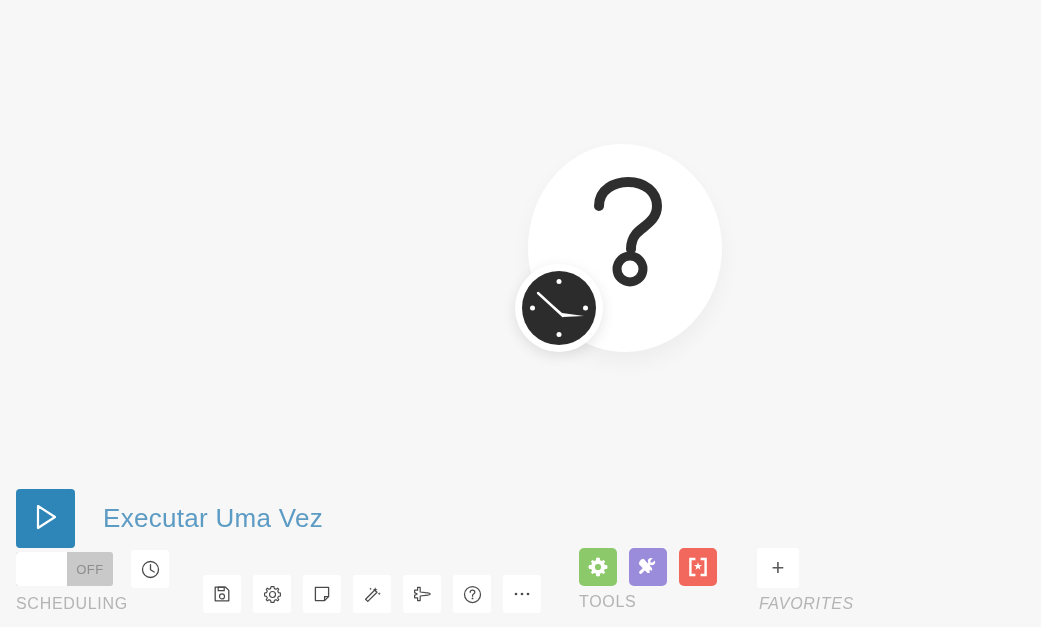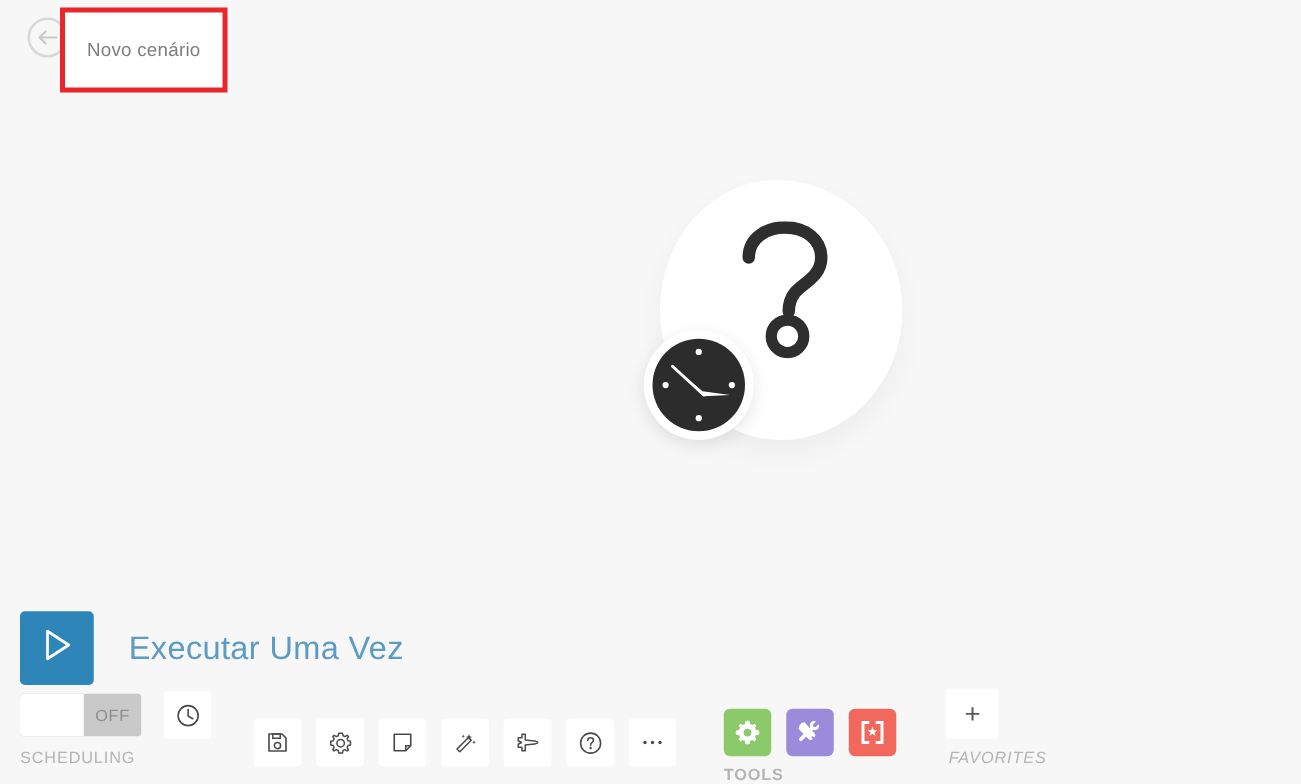--- a/index.html
+++ b/index.html
@@ -125,21 +125,21 @@
     color: #5b9bc4;
     letter-spacing: 0.3px;
     white-space: nowrap;
     cursor: pointer;
   }
 
   .tool-group { position: absolute; bottom: 0; }
   .group-row { display: flex; align-items: center; }
   .group-label {
     margin-top: 7px;
-    font-size: 13px;
+    font-size: 16px;
     letter-spacing: 0.7px;
     color: #b4b4b4;
   }
 
   .sq-btn {
     width: 38px; height: 38px;
     background: #ffffff;
     border-radius: 3px;
     display: flex; align-items: center; justify-content: center;
     cursor: pointer;
@@ -165,21 +165,21 @@
   }
   #toggle-state {
     flex: 1;
     text-align: center;
     font-size: 13px;
     color: #8e8e8e;
     letter-spacing: 0.5px;
   }
 
   #group-controls { left: 203px; bottom: 14px; }
-  #group-tools    { left: 579px; bottom: 0; font-weight: bold; }
+  #group-tools    { left: 579px; bottom: 16px; }
   #group-favorites{ left: 757px; bottom: 14px; }
 
   .color-btn {
     width: 38px; height: 38px;
     border-radius: 5px;
     display: flex; align-items: center; justify-content: center;
     cursor: pointer;
     margin-right: 12px;
   }
   .color-btn:last-child { margin-right: 0; }
@@ -201,36 +201,20 @@
     right: 0; top: 0;
     width: 6px; height: 627px;
     background: #f7f7f7;
   }
 </style>
 </head>
 <body>
 
 <div id="app">
 
-  <div id="header">
-
-    <div id="back-button">
-      <span>
-        <svg width="18" height="14" viewBox="0 0 18 14">
-          <path d="M16 7 H3 M7.5 2.2 L2.6 7 L7.5 11.8" fill="none" stroke="#c9c9c9" stroke-width="1.7" stroke-linecap="round" stroke-linejoin="round"></path>
-        </svg>
-      </span>
-    </div>
-
-    <div id="scenario-title-wrap">
-      <span id="scenario-title">Novo cenário</span>
-    </div>
-
-    <div class="annot-box" id="annot-title"></div>
-  </div>
 
   <div id="empty-illustration">
     <div id="blob"></div>
 
     <div id="question-mark">
       <svg width="82" height="110" viewBox="0 0 82 110">
         <path d="M13 29 C13 12, 29 5, 42 5 C59 5, 71 15, 71 29
                  C71 44, 57 49, 50 57 C46 62, 45 66, 45 72" fill="none" stroke="#2e2e2e" stroke-width="10" stroke-linecap="round" stroke-linejoin="round"></path>
         <circle cx="44" cy="92" r="13" fill="none" stroke="#2e2e2e" stroke-width="9"></circle>
       </svg>

